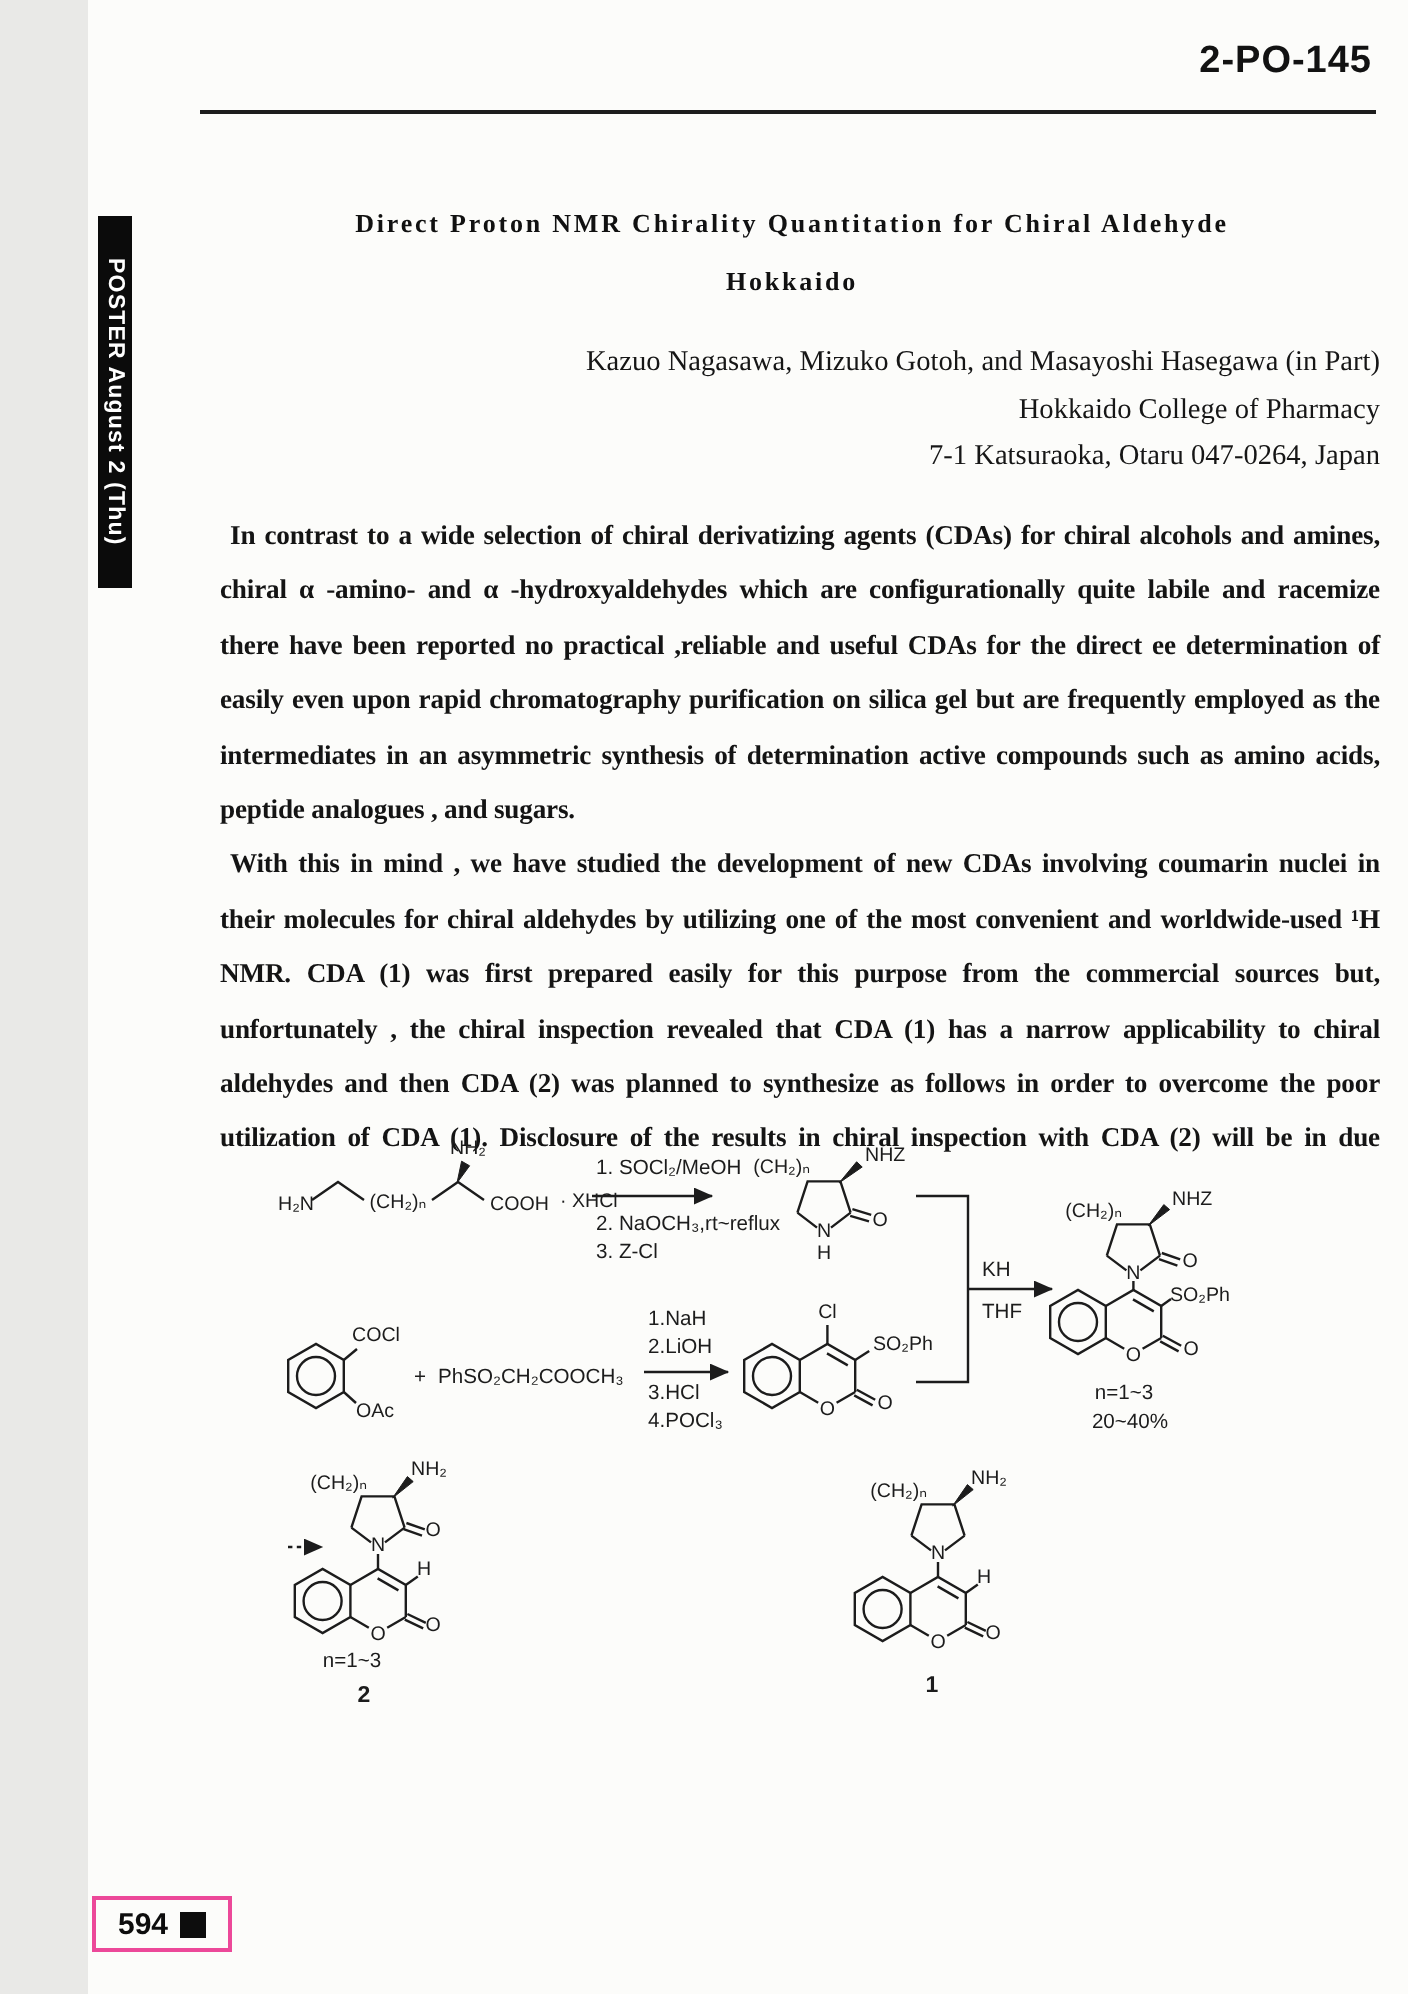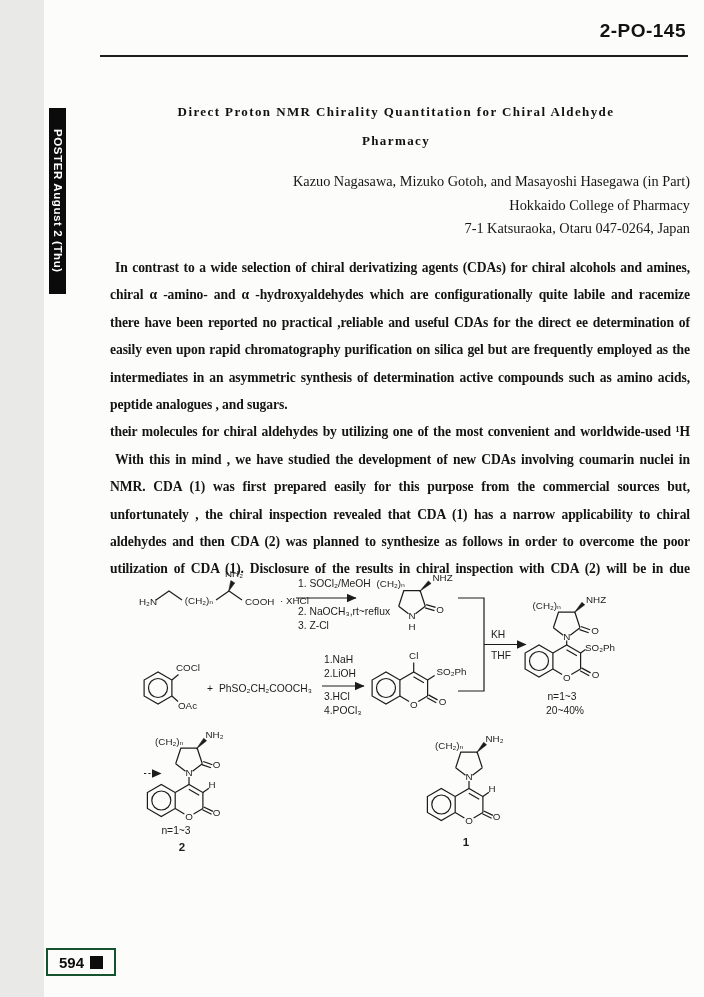--- a/index.html
+++ b/index.html
@@ -31,61 +31,61 @@
   .scheme path,.scheme line,.scheme polygon,.scheme polyline,.scheme circle{
        stroke:#1c1c1c;stroke-width:1.2;fill:none;}
   .scheme polygon.wedge{fill:#1c1c1c;stroke:#1c1c1c;stroke-width:.5;}
   .scheme #arw path{fill:#1c1c1c;stroke:none;}
   .scheme text{fill:#1c1c1c;stroke:none;font-family:"Liberation Sans","DejaVu Sans",sans-serif;font-size:9.8px;}
   .scheme text.cd{font-size:10.3px;}
   .scheme text.sm{font-weight:bold;font-size:11.5px;}
   .scheme text.mid{text-anchor:middle;}
   .scheme text.end{text-anchor:end;}
 
-  .pagebox{position:absolute;left:2px;top:948px;width:70px;height:28px;border:2px solid #14532d;
+  .pagebox{position:absolute;left:2px;top:948px;width:70px;height:28px;border:2px solid #ec4899;
        box-sizing:border-box;display:flex;align-items:center;justify-content:center;gap:6px;background:#fcfcfa;}
   .pagebox .num{font-family:"Liberation Sans",sans-serif;font-weight:bold;font-size:15px;color:#0d0d0d;}
   .pagebox .sq{width:13px;height:13px;background:#0d0d0d;}
 </style>
 </head>
 <body>
 
 <div class="page">
   <div class="scan-edge"></div>
 
   <div class="header-code">2-PO-145</div>
   <div class="rule"></div>
 
   <div class="tab">
     <span>POSTER August 2 (Thu)</span>
   </div>
 
   <div class="title">
     <div>Direct Proton NMR Chirality Quantitation for Chiral Aldehyde</div>
-    <div>Pharmacy</div>
+    <div>Hokkaido</div>
   </div>
 
   <div class="byline">
     <div>Kazuo Nagasawa, Mizuko Gotoh, and Masayoshi Hasegawa (in Part)</div>
     <div>Hokkaido College of Pharmacy</div>
     <div>7-1 Katsuraoka, Otaru 047-0264, Japan</div>
   </div>
 
   <div class="bodytext">
     <div>
       <div class="ln first">In contrast to a wide selection of chiral derivatizing agents (CDAs) for chiral alcohols and amines,</div>
       <div class="ln">chiral α -amino- and α -hydroxyaldehydes which are configurationally quite labile and racemize</div>
       <div class="ln">there have been reported no practical ,reliable and useful CDAs for the direct ee determination of</div>
       <div class="ln">easily even upon rapid chromatography purification on silica gel but are frequently employed as the</div>
       <div class="ln">intermediates in an asymmetric synthesis of determination active compounds such as amino acids,</div>
       <div class="ln last">peptide analogues , and sugars.</div>
     </div>
     <div>
+      <div class="ln first">With this in mind , we have studied the development of new CDAs involving coumarin nuclei in</div>
       <div class="ln">their molecules for chiral aldehydes by utilizing one of the most convenient and worldwide-used ¹H</div>
-      <div class="ln first">With this in mind , we have studied the development of new CDAs involving coumarin nuclei in</div>
       <div class="ln">NMR.  CDA (1) was first prepared easily for this purpose from the commercial sources but,</div>
       <div class="ln">unfortunately , the chiral inspection revealed that CDA (1) has a narrow applicability to chiral</div>
       <div class="ln">aldehydes and then CDA (2) was planned to synthesize as follows in order to overcome the poor</div>
       <div class="ln">utilization of CDA (1). Disclosure of the results in chiral inspection with CDA (2) will be in due</div>
     </div>
   </div>
 
   <svg class="scheme" width="580" height="315" viewBox="0 0 580 315">
     <defs>
       <marker id="arw" markerWidth="9" markerHeight="8" refX="7.5" refY="3.5" orient="auto">

